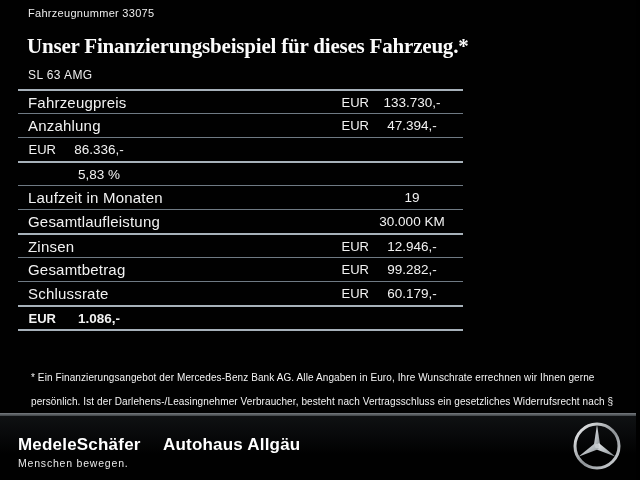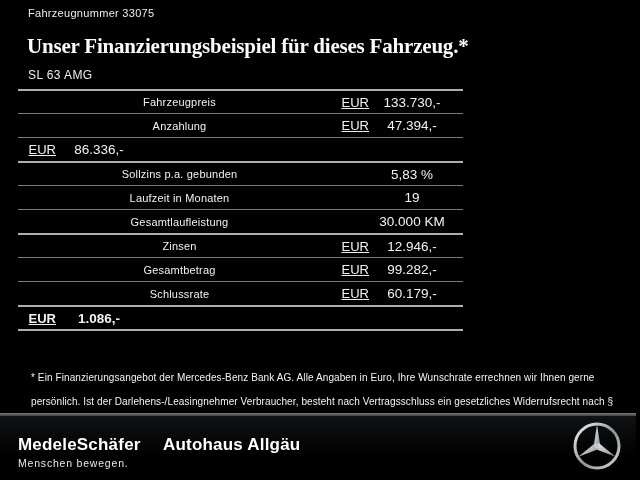--- a/index.html
+++ b/index.html
@@ -24,22 +24,22 @@
   .finance-table{
     position:absolute;left:18px;top:89px;width:445px;
     border-bottom:2px solid #a7b1ba;
   }
   .frow{
     display:flex;align-items:center;height:24px;box-sizing:border-box;
     border-top:1px solid #6f7a84;
   }
   .frow.group{border-top:2px solid #a7b1ba;}
   .frow.bold{font-weight:bold;}
-  .frow .lbl{flex:1;padding-left:10px;font-size:11px;letter-spacing:.2px;text-align:center;}
-  .frow .cur{width:38px;text-align:right;font-size:13px;text-decoration:underline;}
+  .frow .lbl{flex:1;padding-left:10px;font-size:15px;letter-spacing:.2px;}
+  .frow .cur{width:38px;text-align:right;font-size:13px;}
   .frow .val{width:86px;margin-right:8px;text-align:center;font-size:13.5px;}
   .footnote{
     position:absolute;left:21px;top:356px;width:600px;margin:10px;
     font-size:10px;line-height:24px;color:#f4f4f4;letter-spacing:.1px;
   }
   .footer-divider{
     position:absolute;left:0;top:413px;width:640px;height:3px;
     background:linear-gradient(180deg,#777c81,#3e4245);
   }
   .footer{
@@ -75,21 +75,20 @@
       <div class="frow">
         <span class="lbl">Anzahlung</span>
         <span class="cur">EUR</span>
         <span class="val">47.394,-</span>
       </div>
       <div class="frow">
         <span class="cur">EUR</span>
         <span class="val">86.336,-</span>
       </div>
       <div class="frow group">
-        <span class="lbl">Sollzins p.a. gebunden</span>
         <span class="cur"></span>
         <span class="val">5,83 %</span>
       </div>
       <div class="frow">
         <span class="lbl">Laufzeit in Monaten</span>
         <span class="cur"></span>
         <span class="val">19</span>
       </div>
       <div class="frow">
         <span class="lbl">Gesamtlaufleistung</span>

